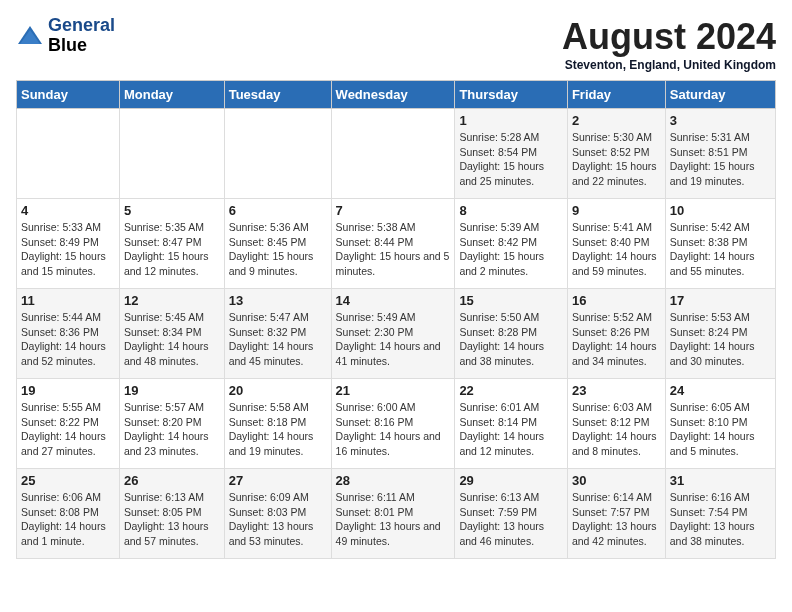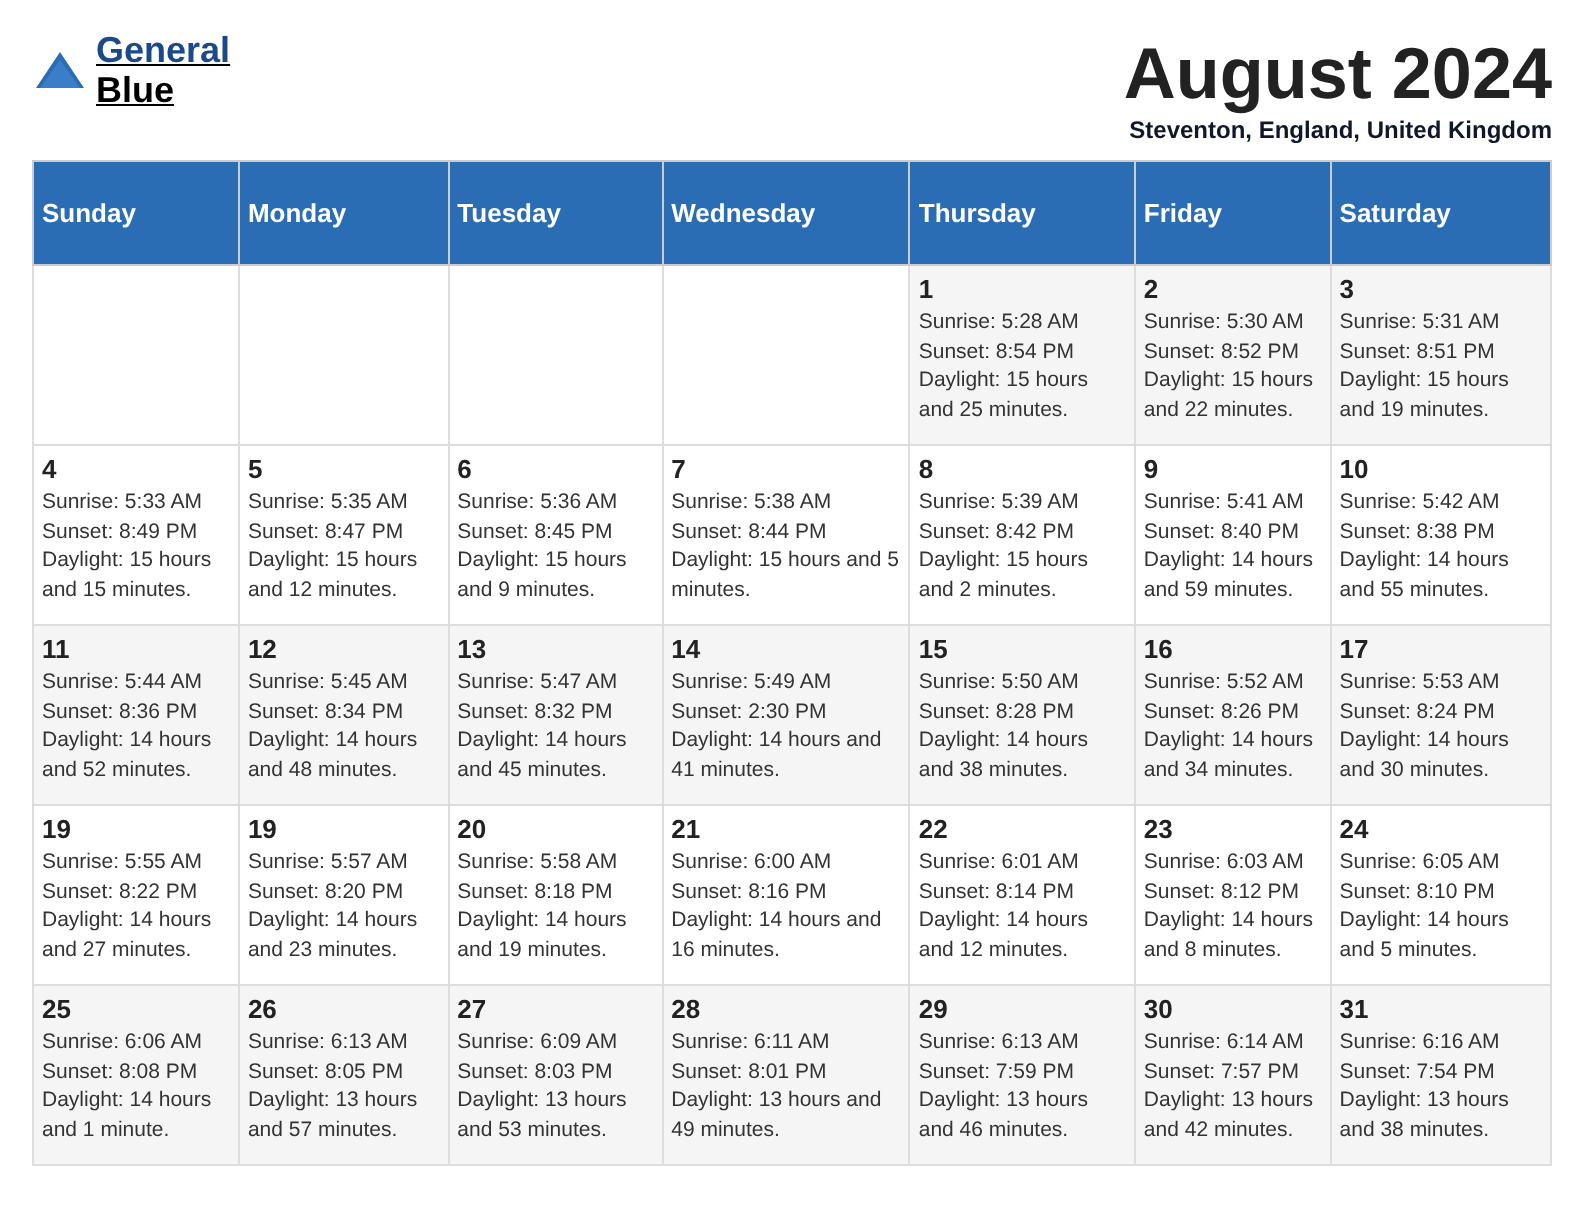--- a/index.html
+++ b/index.html
@@ -13,21 +13,20 @@
     .header {
       display: flex;
       justify-content: space-between;
       align-items: flex-start;
       margin-bottom: 8px;
     }
     .logo {
       display: flex;
       align-items: center;
       gap: 4px;
-      text-decoration: underline;
     }
     .logo-text {
       font-size: 18px;
       font-weight: bold;
       color: #1a4a8a;
       line-height: 1.1;
     }
     .logo-text span {
       color: #000000;
     }
@@ -52,21 +51,21 @@
     table {
       width: 100%;
       border-collapse: collapse;
       font-size: 11px;
     }
     thead tr {
       background: #2a6db5;
       color: #fff;
     }
     thead th {
-      padding: 18px 4px;
+      padding: 6px 4px;
       text-align: left;
       font-size: 13px;
       font-weight: bold;
       border: 1px solid #ccc;
     }
     tbody tr {
       vertical-align: top;
     }
     tbody tr:nth-child(odd) {
       background: #f5f5f5;

